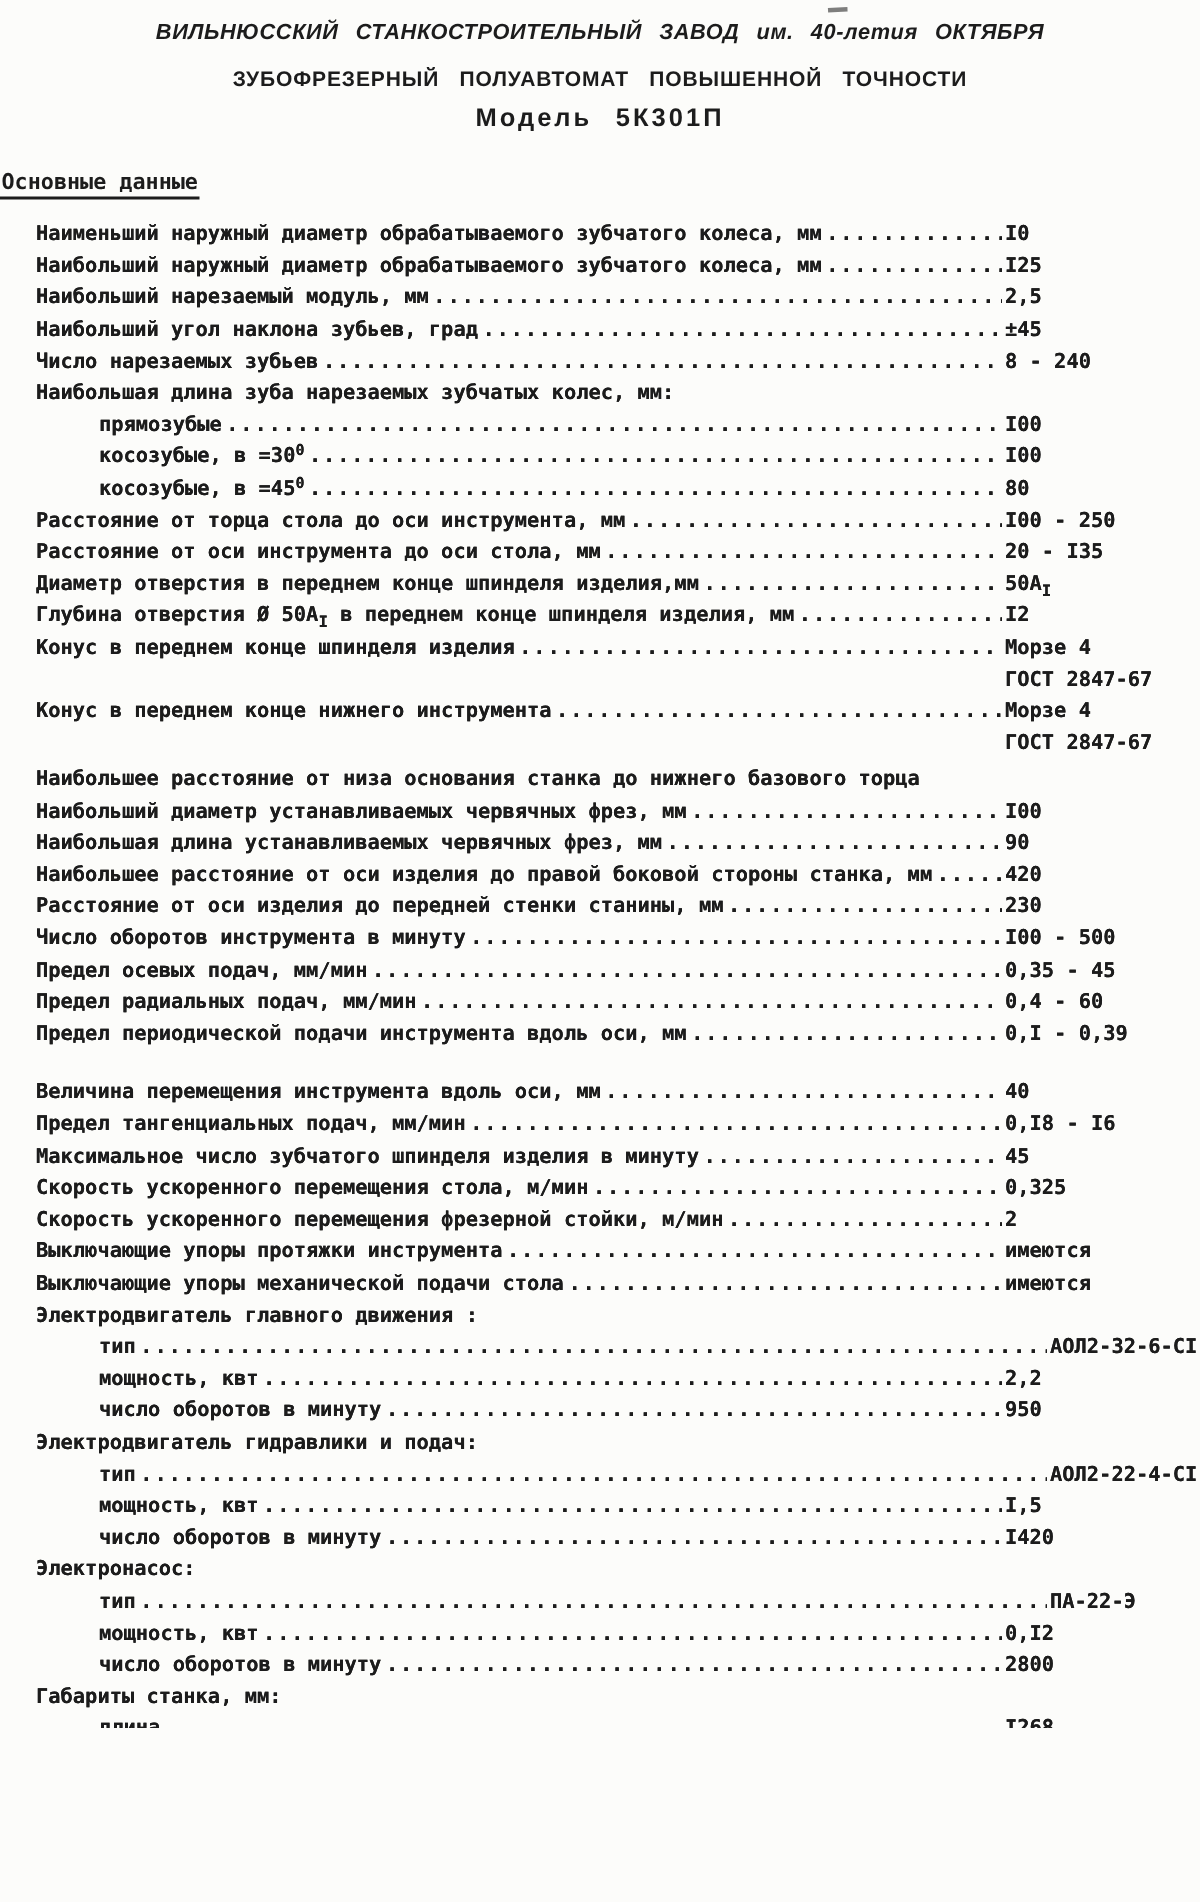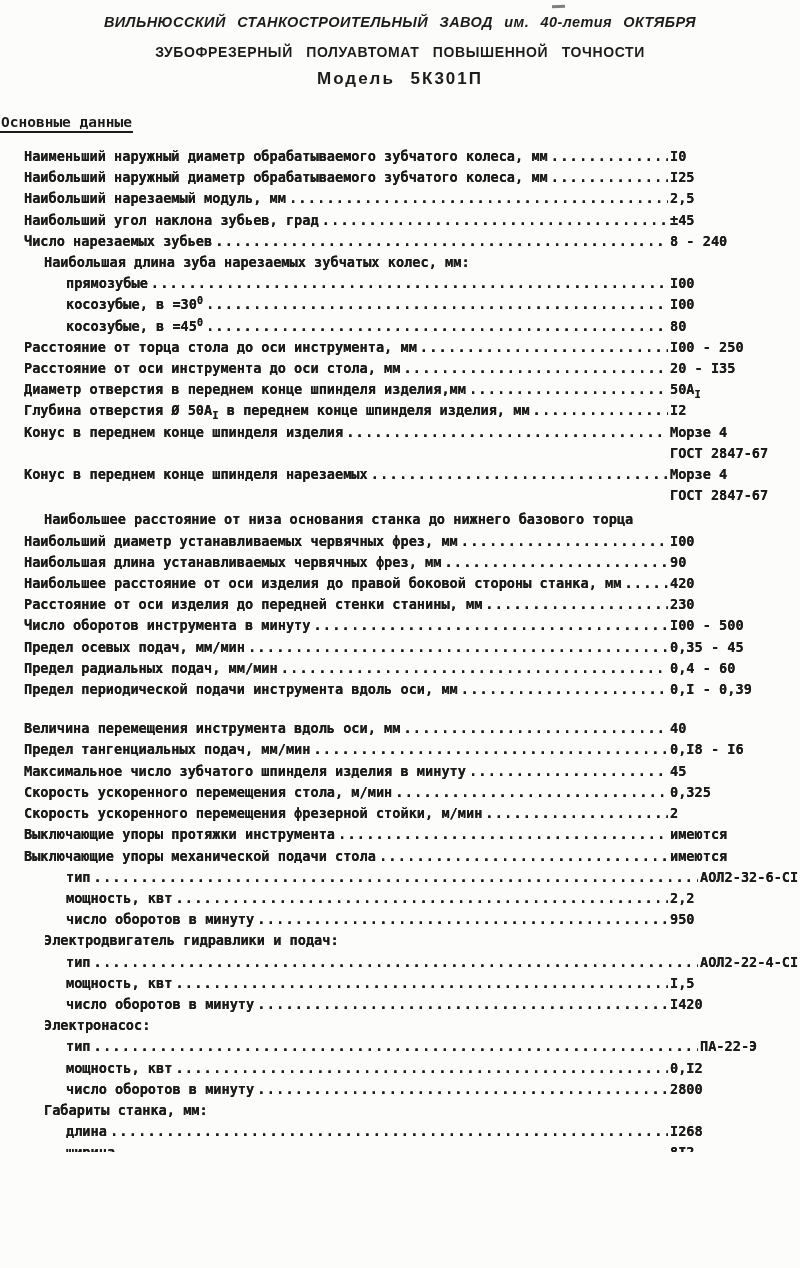--- a/index.html
+++ b/index.html
@@ -68,21 +68,21 @@
     padding-left:3px;letter-spacing:1.2px;
   }
   .dots::after{
     content:"......................................................................................................................";
   }
   .value{
     flex:0 0 124px;width:124px;white-space:nowrap;
     padding-left:2px;overflow:visible;
   }
   .row.wide .value{flex:0 0 94px;width:94px;}
-  .row.head .label{white-space:nowrap;margin-left:20px;}
+  .row.head .label{white-space:nowrap;}
   sup{font-size:10px;vertical-align:5px;line-height:0;}
   sub{font-size:10.5px;vertical-align:-4px;line-height:0;}
 </style>
 </head>
 <body>
 
 <div class="page">
   <div class="artifact"></div>
 
   <div class="h-factory">ВИЛЬНЮССКИЙ СТАНКОСТРОИТЕЛЬНЫЙ ЗАВОД им. 40-летия ОКТЯБРЯ</div>
@@ -157,21 +157,21 @@
     <span class="label">Глубина отверстия Ø 50А<sub>I</sub> в переднем конце шпинделя изделия, мм</span>
     <span class="dots"></span>
     <span class="value">I2</span>
   </div>
       <div class="row">
     <span class="label">Конус в переднем конце шпинделя изделия</span>
     <span class="dots"></span>
     <span class="value">Морзе 4<br>ГОСТ 2847-67</span>
   </div>
       <div class="row">
-    <span class="label">Конус в переднем конце шпинделя нарезаемых</span>
+    <span class="label">Конус в переднем конце нижнего инструмента</span>
     <span class="dots"></span>
     <span class="value">Морзе 4<br>ГОСТ 2847-67</span>
   </div>
       <div class="row head" style="margin-top: 3px;">
     <span class="label">Наибольшее расстояние от низа основания станка до нижнего базового торца</span>
 
   </div>
       <div class="row">
     <span class="label">Наибольший диаметр устанавливаемых червячных фрез, мм</span>
     <span class="dots"></span>
@@ -240,20 +240,24 @@
       <div class="row">
     <span class="label">Выключающие упоры протяжки инструмента</span>
     <span class="dots"></span>
     <span class="value">имеются</span>
   </div>
       <div class="row">
     <span class="label">Выключающие упоры механической подачи стола</span>
     <span class="dots"></span>
     <span class="value">имеются</span>
   </div>
+      <div class="row head">
+    <span class="label">Электродвигатель главного движения :</span>
+
+  </div>
       <div class="row ind1 wide">
     <span class="label">тип</span>
     <span class="dots"></span>
     <span class="value">АОЛ2-32-6-СI-3</span>
   </div>
       <div class="row ind1">
     <span class="label">мощность, квт</span>
     <span class="dots"></span>
     <span class="value">2,2</span>
   </div>

